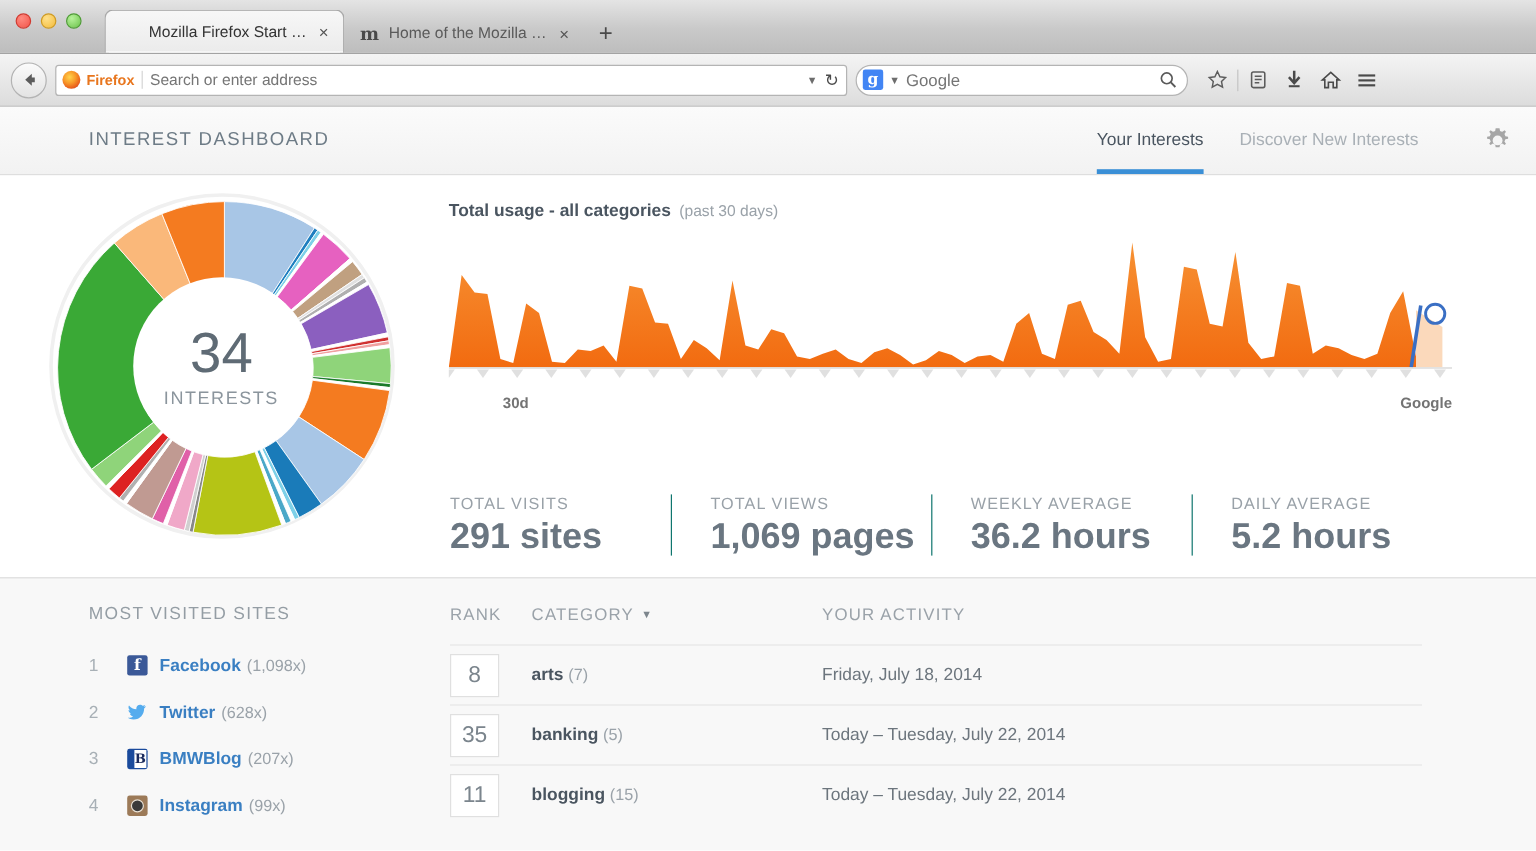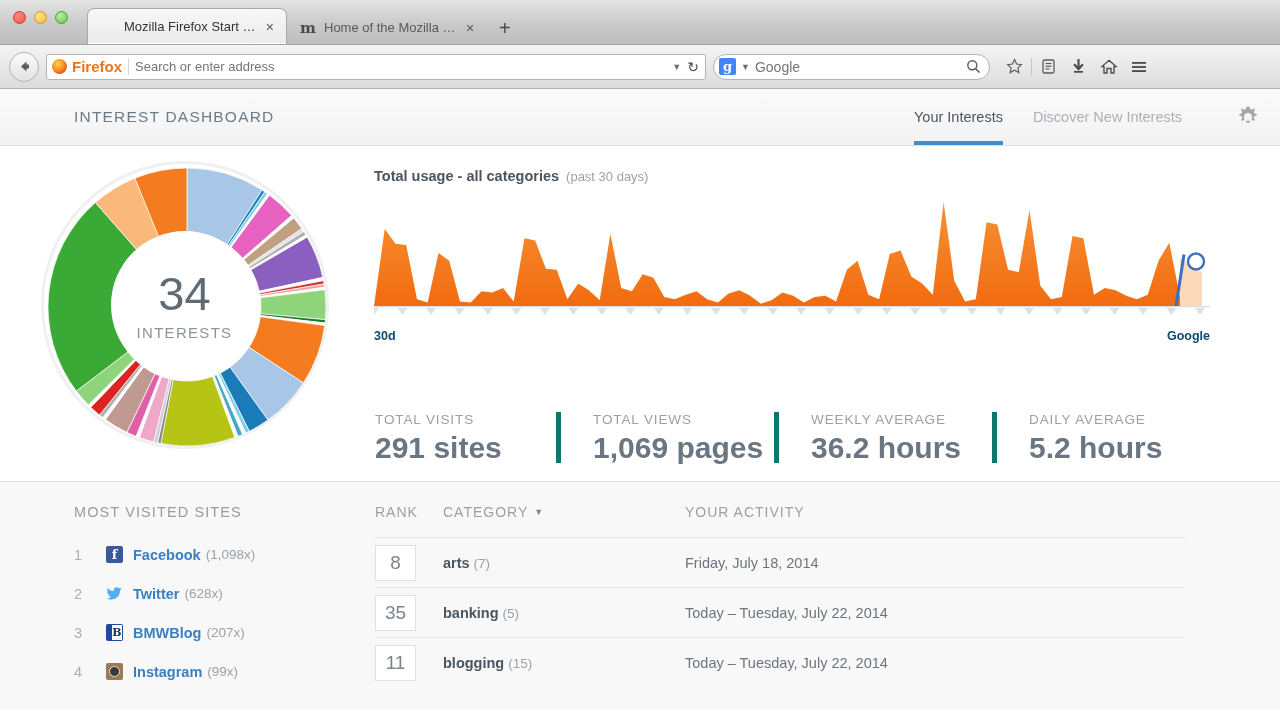--- a/index.html
+++ b/index.html
@@ -81,21 +81,21 @@
     cursor: pointer; flex: 0 0 30px;
   }
   .urlbar {
     flex: 1 1 auto; height: 26px; background: #fff;
     border: 1px solid #b4b4b4; border-radius: 3px;
     display: flex; align-items: center; padding: 0 6px 0 5px; gap: 6px;
     max-width: 660px;
   }
   .ff-badge { display: flex; align-items: center; gap: 5px; padding-right: 6px; border-right: 1px solid #d5d5d5; }
   .ff-badge .ff-logo { width: 15px; height: 15px; }
-  .ff-badge span { font-size: 15px; color: #e8761e; font-weight: bold; }
+  .ff-badge span { font-size: 12px; color: #e8761e; font-weight: bold; }
   .url-input { flex: 1; font-size: 13px; color: #4f4f4f; border: none; outline: none; background: transparent; font-family: inherit; }
   .url-drop { color: #6d6d6d; font-size: 9px; }
   .reload { color: #4a4a4a; font-size: 14px; cursor: pointer; }
 
   .searchbar {
     width: 277px; height: 26px; flex: 0 0 277px;
     background: #fff; border: 1px solid #b4b4b4; border-radius: 13px;
     display: flex; align-items: center; padding: 0 8px 0 5px; gap: 5px;
   }
   .gbox {
@@ -150,28 +150,28 @@
   }
   .donut-num { font-size: 47px; color: #5f6b75; line-height: 1; font-weight: normal; }
   .donut-lbl { font-size: 15px; color: #8b959d; letter-spacing: 1.3px; margin-top: 7px; }
 
   .chart-col { flex: 1; padding: 22px 70px 0 5px; }
   .chart-head { display: flex; align-items: baseline; gap: 7px; }
   .chart-head .t1 { font-size: 14.5px; font-weight: bold; color: #4a5560; }
   .chart-head .t2 { font-size: 13px; color: #9aa2a9; }
   .spark-wrap { position: relative; margin-top: 12px; height: 128px; }
   .spark-labels { display: flex; justify-content: space-between; margin-top: 5px; }
-  .spark-labels span { font-size: 12.5px; font-weight: bold; color: #0c4a6e; }
+  .spark-labels span { font-size: 12.5px; font-weight: bold; color: #737373; margin-left: 45px; }
 
   .stats-row {
     display: flex; padding: 16px 70px 0 375px;
     position: absolute; left: 0; right: 0; bottom: 18px;
   }
   .stat { flex: 1; position: relative; padding-left: 0; }
-  .stat + .stat { border-left: 5px solid #0f766e; padding-left: 32px; }
+  .stat + .stat { border-left: 1px solid #0f766e; padding-left: 32px; }
   .stat-lbl { font-size: 13.5px; color: #99a1a8; letter-spacing: 0.9px; }
   .stat-val { font-size: 30px; color: #6a7681; font-weight: bold; margin-top: 5px; line-height: 1.05; }
 
   .bottom-section {
     border-top: 1px solid #dcdcdc; background: #f8f8f8;
     height: 228px; display: flex; padding-top: 22px;
   }
   .sites-col { width: 375px; padding-left: 74px; }
   .sec-title { font-size: 14.5px; color: #949da4; letter-spacing: 1.1px; margin-bottom: 15px; }
   .site-row { display: flex; align-items: center; gap: 0; height: 39px; font-size: 14.5px; }

